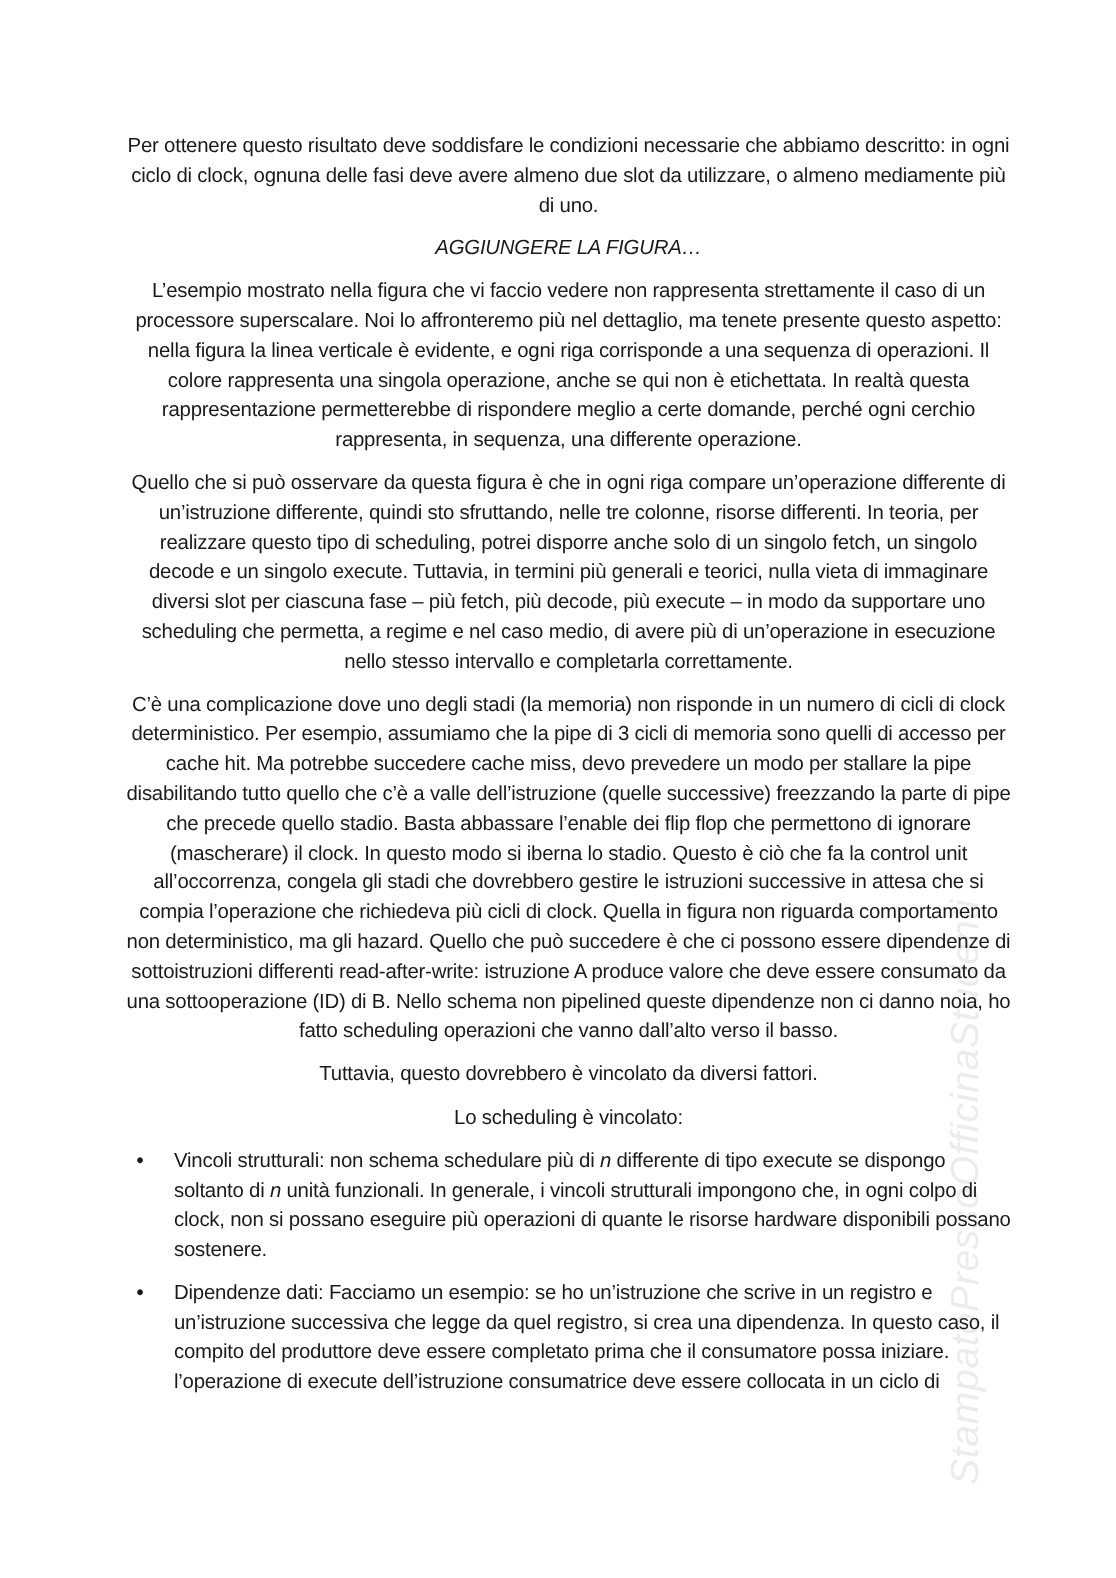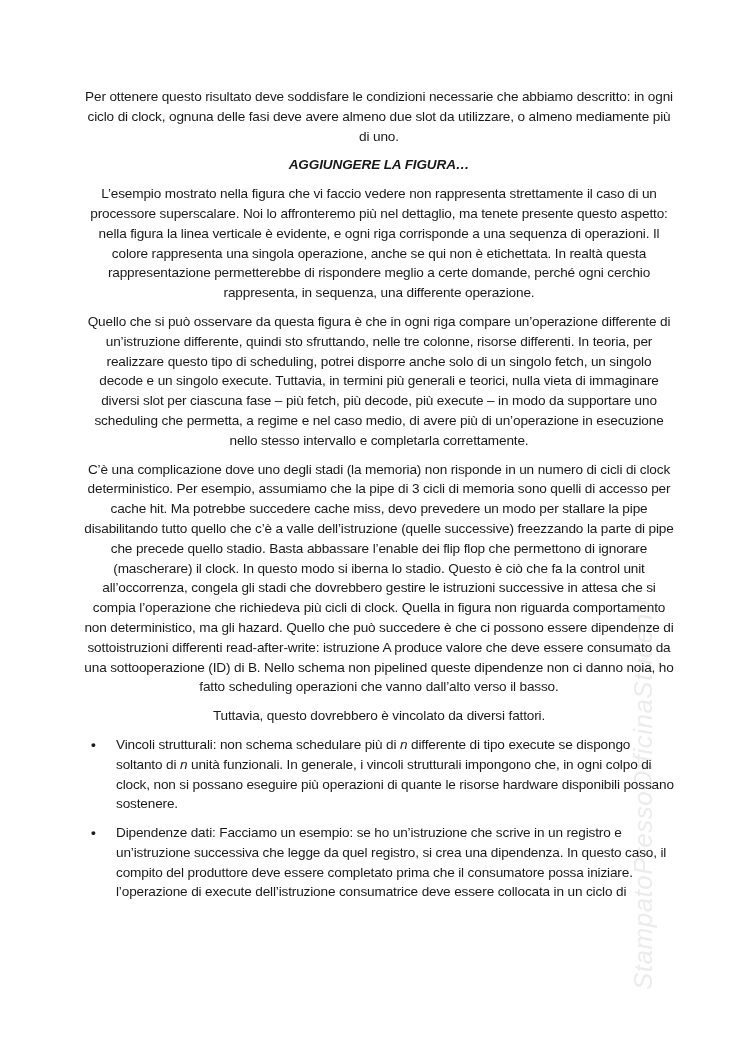--- a/index.html
+++ b/index.html
@@ -4,21 +4,21 @@
   <style>
     html, body { margin: 0; padding: 0; background: #ffffff; }
     body { width: 744px; height: 1052px; position: relative; overflow: hidden; }
     .page {
       position: absolute; left: 71px; top: 87px; width: 604px;
       font-family: "Liberation Sans", sans-serif;
       font-size: 13.6px; line-height: 19.8px; color: #1a1a1a;
       letter-spacing: -0.15px;
     }
     .page p { margin: 0 0 9px 12px; text-align: center; }
-    .heading { font-weight: bold; font-style: italic; }
+    .heading { font-weight: normal; font-style: italic; }
     .page ul { list-style: none; margin: 0; padding: 0; }
     .page li { position: relative; padding-left: 45px; margin-bottom: 9px; }
     .bullet { position: absolute; left: 20px; top: 0; font-weight: bold; }
     b { font-weight: normal; }
     i { font-style: italic; }
     .watermark {
       position: absolute; left: 628px; top: 990px;
       transform-origin: left top; transform: rotate(-90deg);
       font-family: "Liberation Sans", sans-serif; font-style: italic;
       font-size: 26px; color: #ececec; white-space: nowrap; letter-spacing: 0.5px;
@@ -36,20 +36,21 @@
   <p class="heading">AGGIUNGERE LA FIGURA…</p>
 
   <p>L’esempio mostrato nella figura che vi faccio vedere non rappresenta strettamente il caso di un processore superscalare. Noi lo affronteremo più nel dettaglio, ma tenete presente questo aspetto: nella figura la linea verticale è evidente, e ogni riga corrisponde a una sequenza di operazioni. Il colore rappresenta una singola operazione, anche se qui non è etichettata. In realtà questa rappresentazione permetterebbe di rispondere meglio a certe domande, perché ogni cerchio rappresenta, in sequenza, una differente operazione.</p>
 
   <p><span>Quello che si può osservare da questa figura è che in ogni riga compare un’operazione differente di un’istruzione differente, quindi sto sfruttando, nelle tre colonne, risorse differenti. In teoria, per realizzare questo tipo di scheduling, potrei disporre anche solo di un singolo </span><b>fetch</b><span>, un singolo </span><b>decode</b><span> e un singolo </span><b>execute</b><span>. Tuttavia, in termini più generali e teorici, nulla vieta di immaginare diversi slot per ciascuna fase – più </span><b>fetch</b><span>, più </span><b>decode</b><span>, più </span><b>execute</b><span> – in modo da supportare uno </span><b>scheduling</b><span> che permetta, a regime e nel caso medio, di avere più di un’operazione in esecuzione nello stesso intervallo e completarla correttamente.</span></p>
 
   <p>C’è una complicazione dove uno degli stadi (la memoria) non risponde in un numero di cicli di clock deterministico. Per esempio, assumiamo che la pipe di 3 cicli di memoria sono quelli di accesso per cache hit. Ma potrebbe succedere cache miss, devo prevedere un modo per stallare la pipe disabilitando tutto quello che c’è a valle dell’istruzione (quelle successive) freezzando la parte di pipe che precede quello stadio. Basta abbassare l’enable dei flip flop che permettono di ignorare (mascherare) il clock. In questo modo si iberna lo stadio. Questo è ciò che fa la control unit all’occorrenza, congela gli stadi che dovrebbero gestire le istruzioni successive in attesa che si compia l’operazione che richiedeva più cicli di clock. Quella in figura non riguarda comportamento non deterministico, ma gli hazard. Quello che può succedere è che ci possono essere dipendenze di sottoistruzioni differenti read-after-write: istruzione A produce valore che deve essere consumato da una sottooperazione (ID) di B. Nello schema non pipelined queste dipendenze non ci danno noia, ho fatto scheduling operazioni che vanno dall’alto verso il basso.</p>
 
   <p>Tuttavia, questo dovrebbero è vincolato da diversi fattori.</p>
 
+  <p><span>Lo scheduling è </span><b>vincolato</b><span>:</span></p>
 
   <ul>
     <li>
       <span class="bullet">•</span>
       <b>Vincoli strutturali</b><span>: non schema schedulare più di </span><i>n</i><span> differente di tipo </span><b>execute</b><span> se dispongo soltanto di </span><i>n</i><span> unità funzionali. In generale, i vincoli strutturali impongono che, in ogni colpo di clock, non si possano eseguire più operazioni di quante le risorse hardware disponibili possano sostenere.</span>
     </li>
     <li>
       <span class="bullet">•</span>
       <b>Dipendenze dati</b><span>: Facciamo un esempio: se ho un’istruzione che scrive in un registro e un’istruzione successiva che legge da quel registro, si crea una dipendenza. In questo caso, il compito del produttore deve essere completato prima che il consumatore possa iniziare. l’operazione di </span><b>execute</b><span> dell’istruzione consumatrice deve essere collocata in un ciclo di</span>
     </li>

